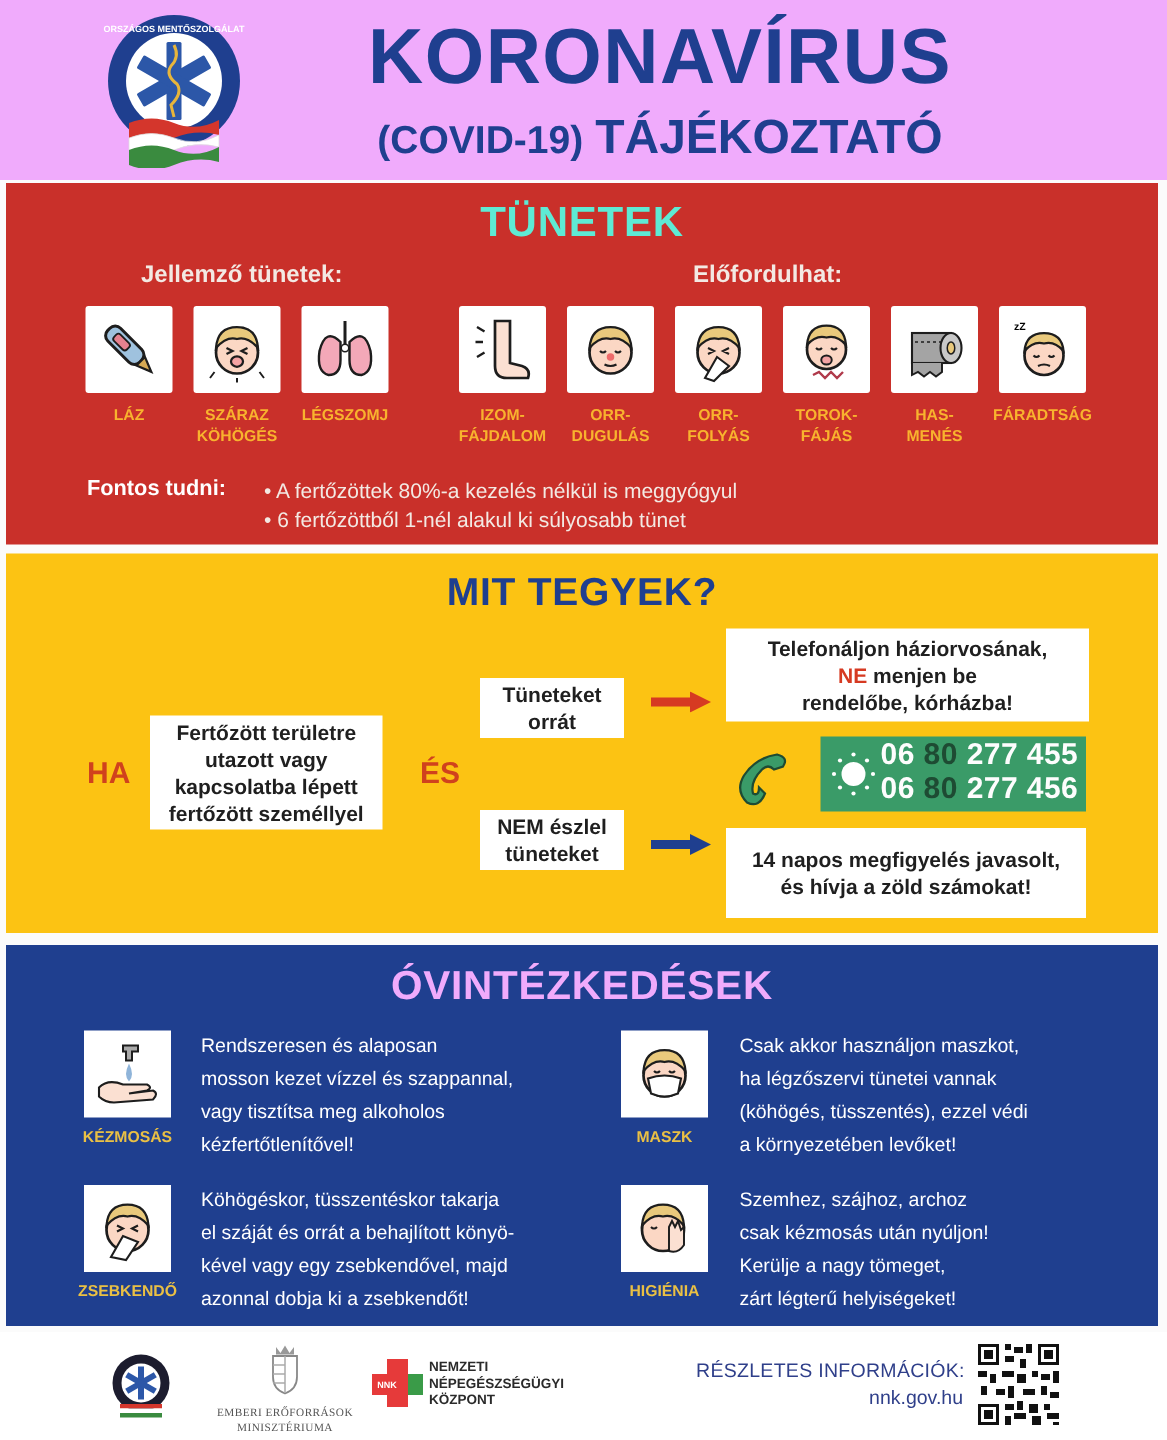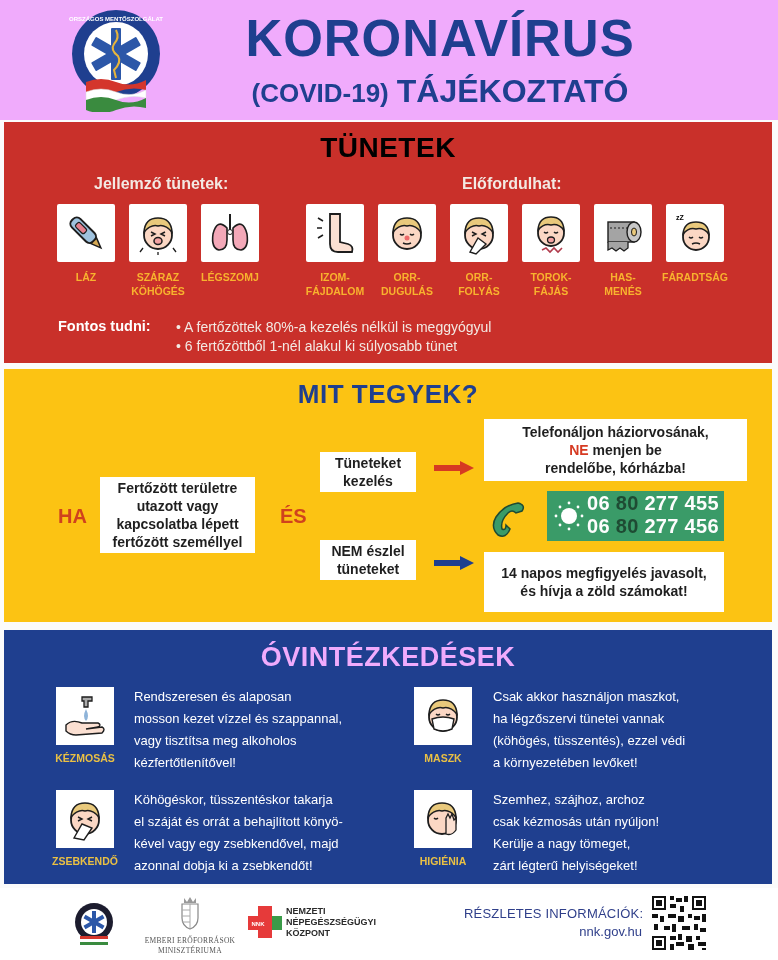--- a/index.html
+++ b/index.html
@@ -15,21 +15,21 @@
     font-size: 52px; font-weight: 900; color: #1f3f8f; letter-spacing: 1px; line-height: 56px;
     transform: scaleX(0.98); font-family: "Liberation Sans", sans-serif; }
   .title2 { position: absolute; left: 210px; top: 72px; width: 460px; text-align: center;
     line-height: 38px; color: #1f3f8f; font-weight: 900; }
   .title2 .t2a { font-size: 26px; }
   .title2 .t2b { font-size: 32px; margin-left: 8px; }
 
   
   .sec-red { position: absolute; left: 4px; top: 122px; width: 768px; height: 241px; background: #c9302a; }
   .sec-title { position: absolute; left: 0; width: 100%; text-align: center; font-weight: 900; letter-spacing: 0.5px; }
-  .red-title { top: 10px; font-size: 28px; color: #000000; }
+  .red-title { top: 10px; font-size: 28px; color: #5eead4; }
   .subhead { position: absolute; font-size: 16px; font-weight: 700; color: #f3e9e3; }
   .sym { position: absolute; width: 58px; text-align: center; }
   .sym-box { width: 58px; height: 58px; background: #fff; border-radius: 2px; display: flex; align-items: center; justify-content: center; }
   .sym-label { margin-top: 8px; font-size: 10.5px; font-weight: 700; color: #f8b32e; line-height: 14px; white-space: pre-line; text-align: center; margin-left: -14px; margin-right: -14px; }
 
   .fontos { position: absolute; left: 54px; top: 196px; font-size: 14.5px; font-weight: 700; color: #fff; }
   .fontos-list { position: absolute; left: 172px; top: 196px; font-size: 14px; color: #f3e9e3; line-height: 19px; }
   .fontos-list div::before { content: "• "; }
 
   
@@ -218,37 +218,37 @@
     <div class="wbox" style="left:96px; top:108px; width:155px; height:76px;">
       <div>Fertőzött területre</div>
       <div>utazott vagy</div>
       <div>kapcsolatba lépett</div>
       <div>fertőzött személlyel</div>
     </div>
     <div class="es" style="left:276px; top:136px;">ÉS</div>
 
     <div class="wbox" style="left:316px; top:83px; width:96px; height:40px;">
       <div>Tüneteket</div>
-      <div>kezelés</div>
+      <div>orrát</div>
     </div>
     <div class="wbox" style="left:316px; top:171px; width:96px; height:40px;">
       <div>NEM észlel</div>
       <div>tüneteket</div>
     </div>
 
     <svg class="arrow" style="left:430px; top:92px; width:40px; height:14px;" viewBox="0 0 40 14">
         <rect x="0" y="4" width="28" height="6" fill="#d63a22"></rect>
         <path d="M26 0 L40 7 L26 14 Z" fill="#d63a22"></path>
       </svg>
     <svg class="arrow" style="left:430px; top:187px; width:40px; height:14px;" viewBox="0 0 40 14">
         <rect x="0" y="4" width="28" height="6" fill="#1f3f8f"></rect>
         <path d="M26 0 L40 7 L26 14 Z" fill="#1f3f8f"></path>
       </svg>
 
-    <div class="wbox" style="left:480px; top:50px; width:263px; height:62px;">
+    <div class="wbox" style="left:480px; top:50px; width:242px; height:62px;">
       <div>Telefonáljon háziorvosának,</div>
       <div><span style="color:#d63a22;">NE</span><span> menjen be</span></div>
       <div>rendelőbe, kórházba!</div>
     </div>
 
     <svg style="position:absolute; left:484px; top:130px; width:40px; height:40px;" viewBox="0 0 40 40">
       <path d="M30 4 Q38 6 34 12 L28 14 Q24 10 20 14 Q12 22 14 30 Q18 32 18 26 L22 30 Q18 40 10 36 Q2 28 8 18 Q16 6 30 4 Z" fill="#3a9b68" stroke="#1e4b33" stroke-width="1.5"></path>
     </svg>
 
     <div class="phone-panel">

